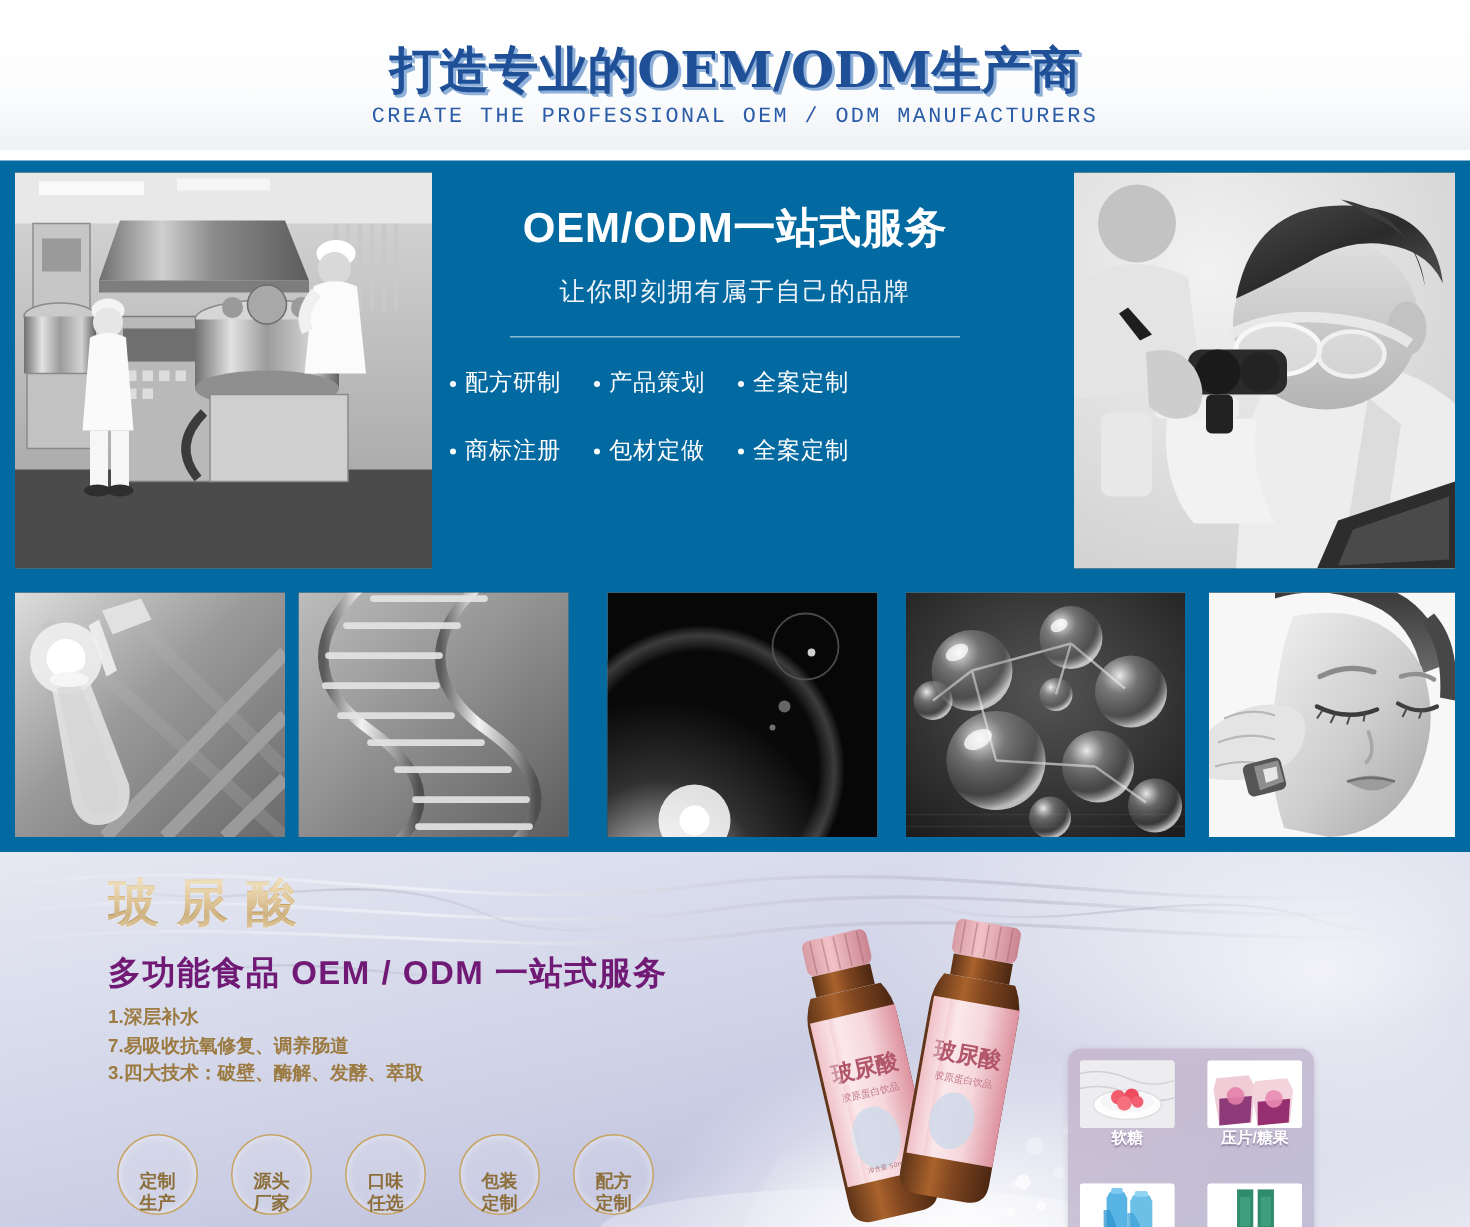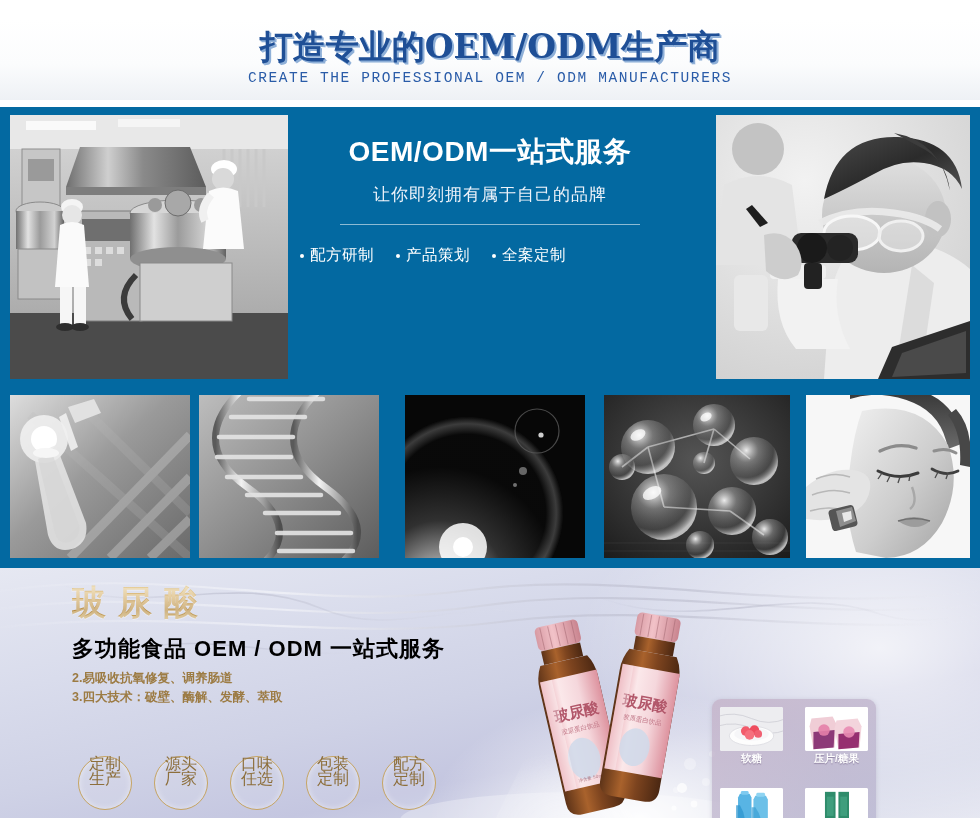--- a/index.html
+++ b/index.html
@@ -102,35 +102,35 @@
     font-size:34px;font-weight:bold;letter-spacing:12px;
     background:linear-gradient(180deg,#efe0b6 0%,#d7b371 38%,#b58a3e 70%,#d9bd80 100%);
     -webkit-background-clip:text;background-clip:text;color:transparent;
     font-family:"DejaVu Sans","Liberation Sans",sans-serif;
     white-space:nowrap;line-height:42px;
     text-shadow:0 1px 0 rgba(255,255,255,.35);
   }
   .hy-sub{
     position:absolute;left:72px;top:615px;
     font-size:22px;font-weight:bold;letter-spacing:1px;
-    color:#000000;white-space:nowrap;line-height:28px;
+    color:#701a75;white-space:nowrap;line-height:28px;
   }
   .hy-list{
     position:absolute;left:72px;top:649px;width:430px;
     color:#9c7b43;font-size:12.5px;font-weight:bold;line-height:18.5px;
   }
   .hy-list div{white-space:nowrap;}
 
   
   .badges{position:absolute;left:78px;top:736px;display:flex;gap:22px;}
   .badge{
     width:52px;height:52px;border-radius:50%;
     border:1.6px solid #c7a563;
-    display:flex;flex-direction:column;align-items:center;justify-content:flex-start;
-    color:#8d6f3c;font-size:16px;font-weight:normal;line-height:14.5px;
+    display:flex;flex-direction:column;align-items:center;justify-content:flex-end;
+    color:#8d6f3c;font-size:12px;font-weight:bold;line-height:14.5px;
     background:rgba(255,255,255,.10);
     box-shadow:inset 0 0 6px rgba(255,255,255,.5);
   }
   .badge span{white-space:nowrap;}
 
   
   .bottles{position:absolute;left:524px;top:592px;width:180px;height:218px;}
 
   
   .prodgrid{
@@ -303,20 +303,34 @@
       <div class="cc-rule"></div>
       <div class="cc-grid">
         <div class="cc-row">
           <div class="cc-item">
               <i class="cc-dot"></i>
               <span>配方研制</span>
             </div>
           <div class="cc-item">
               <i class="cc-dot"></i>
               <span>产品策划</span>
+            </div>
+          <div class="cc-item">
+              <i class="cc-dot"></i>
+              <span>全案定制</span>
+            </div>
+        </div>
+        <div class="cc-row">
+          <div class="cc-item">
+              <i class="cc-dot"></i>
+              <span>商标注册</span>
+            </div>
+          <div class="cc-item">
+              <i class="cc-dot"></i>
+              <span>包材定做</span>
             </div>
           <div class="cc-item">
               <i class="cc-dot"></i>
               <span>全案定制</span>
             </div>
         </div>
       </div>
     </div>
 
     <div class="strip">
@@ -549,21 +563,22 @@
           <circle cx="712" cy="186" r="3"></circle>
         <circle cx="662" cy="176" r="2.4"></circle>
       </g>
     </svg>
 
   </div>
 
   <div class="hy-title">玻尿酸</div>
   <div class="hy-sub">多功能食品 OEM / ODM 一站式服务</div>
   <div class="hy-list">
-    <div>2.易吸收抗氧修复、调养肠道</div>
+    <div>1.深层补水</div>
+    <div>7.易吸收抗氧修复、调养肠道</div>
     <div>3.四大技术：破壁、酶解、发酵、萃取</div>
   </div>
 
   <div class="badges">
     <div class="badge">
       <span>定制</span>
       <span>生产</span>
     </div>
     <div class="badge">
       <span>源头</span>

